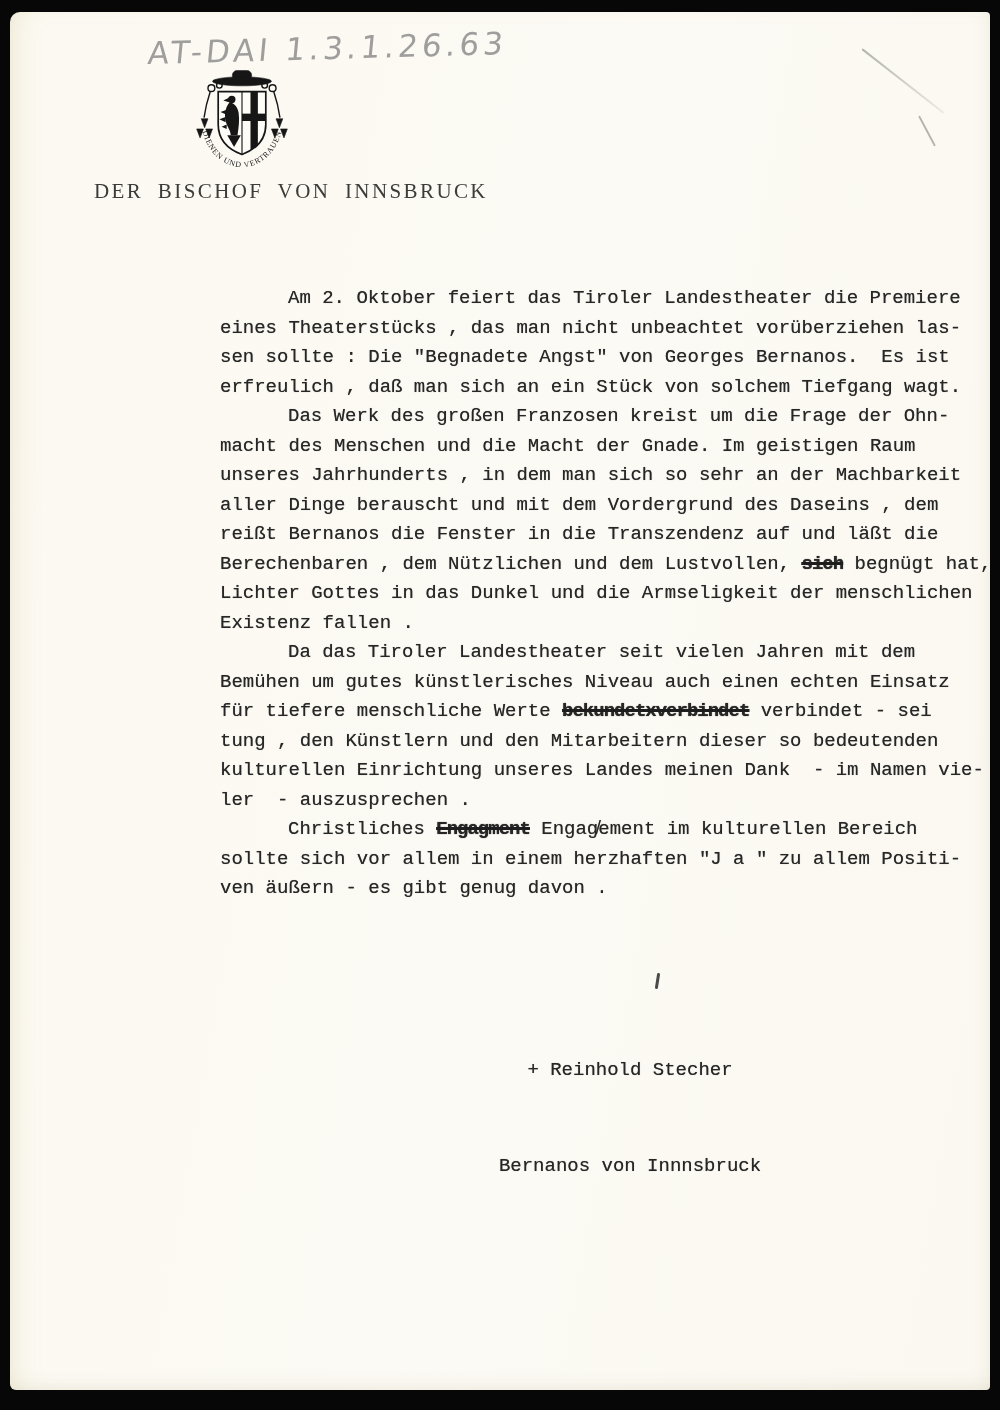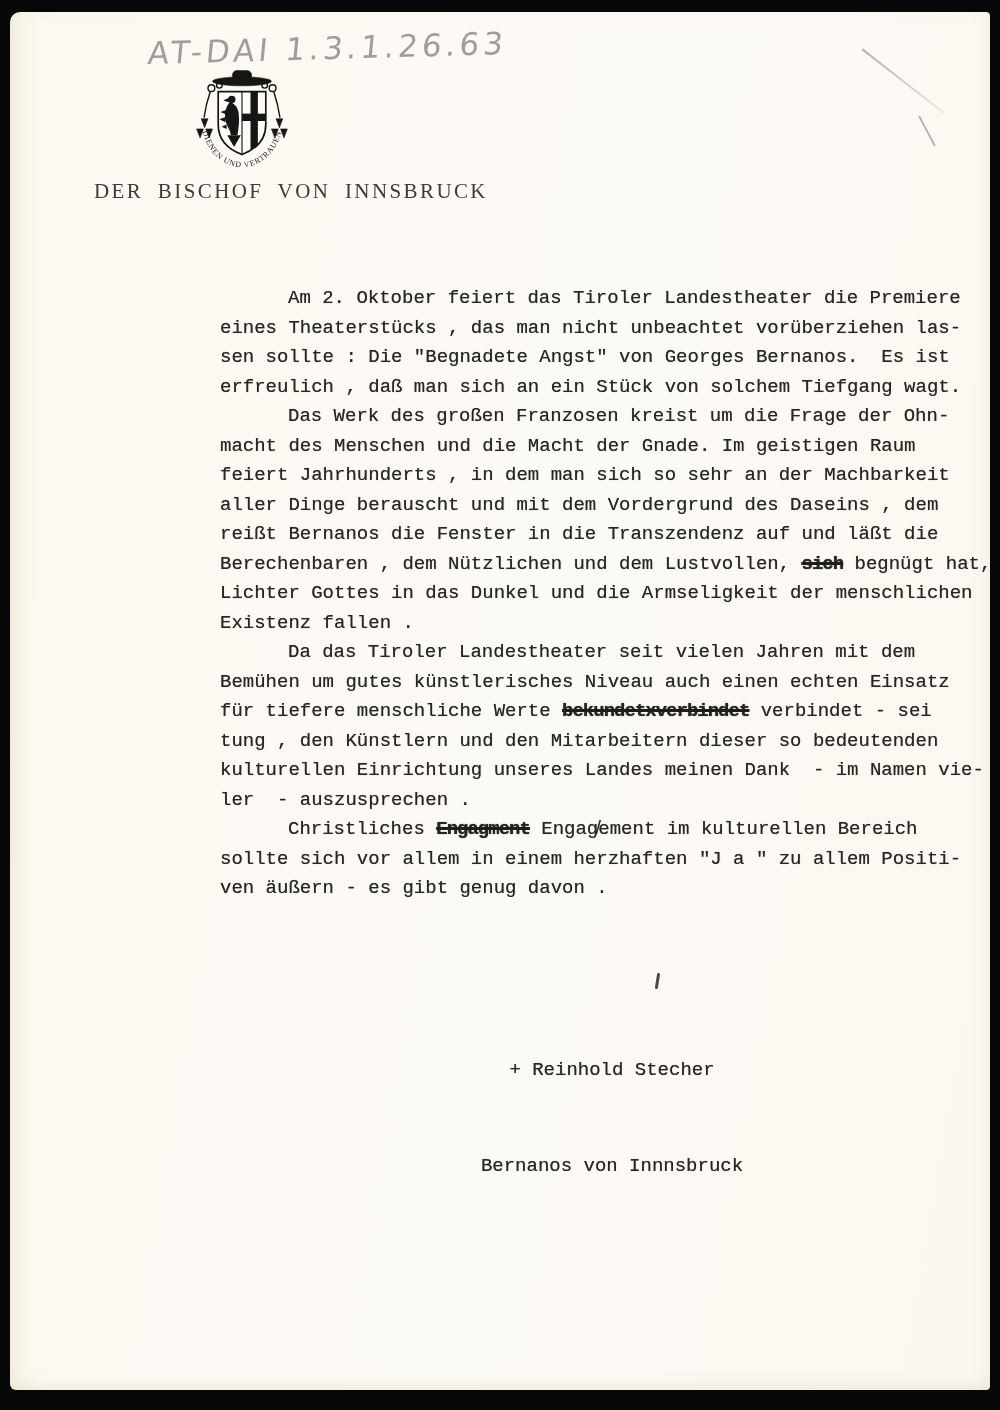--- a/index.html
+++ b/index.html
@@ -53,21 +53,21 @@
   .tline.indent{padding-left:68px;}
   .struck{
     font-weight:bold;
     text-decoration:line-through;
     text-decoration-thickness:3px;
     text-decoration-color:#1d1d1d;
     letter-spacing:-1px;
     text-shadow:0 0 1px rgba(0,0,0,.8);
   }
   .signature{
-    position:absolute;left:342px;top:978px;width:520px;
+    position:absolute;left:360px;top:978px;width:520px;
     font-family:"Liberation Mono","DejaVu Sans Mono",monospace;
     font-size:19px;line-height:32px;color:#262626;text-align:center;
     text-shadow:0 0 .7px rgba(20,20,20,.6);white-space:pre;
   }
   .pen-mark{
     position:absolute;left:646px;top:961px;width:3px;height:16px;
     background:#4a4a48;transform:rotate(9deg);border-radius:2px;
   }
 </style>
 </head>
@@ -134,21 +134,21 @@
 
   <div class="letterhead">DER BISCHOF VON INNSBRUCK</div>
 
   <div class="body-text">
       <div class="tline indent"><span>Am 2. Oktober feiert das Tiroler Landestheater die Premiere</span></div>
       <div class="tline"><span>eines Theaterstücks , das man nicht unbeachtet vorüberziehen las-</span></div>
       <div class="tline"><span>sen sollte : Die "Begnadete Angst" von Georges Bernanos.  Es ist</span></div>
       <div class="tline"><span>erfreulich , daß man sich an ein Stück von solchem Tiefgang wagt.</span></div>
       <div class="tline indent"><span>Das Werk des großen Franzosen kreist um die Frage der Ohn-</span></div>
       <div class="tline"><span>macht des Menschen und die Macht der Gnade. Im geistigen Raum</span></div>
-      <div class="tline"><span>feiert Jahrhunderts , in dem man sich so sehr an der Machbarkeit</span></div>
+      <div class="tline"><span>unseres Jahrhunderts , in dem man sich so sehr an der Machbarkeit</span></div>
       <div class="tline"><span>aller Dinge berauscht und mit dem Vordergrund des Daseins , dem</span></div>
       <div class="tline"><span>reißt Bernanos die Fenster in die Transzendenz auf und läßt die</span></div>
       <div class="tline"><span>Berechenbaren , dem Nützlichen und dem Lustvollen, </span><span class="struck">sich</span><span> begnügt hat,</span></div>
       <div class="tline"><span>Lichter Gottes in das Dunkel und die Armseligkeit der menschlichen</span></div>
       <div class="tline"><span>Existenz fallen .</span></div>
       <div class="tline indent"><span>Da das Tiroler Landestheater seit vielen Jahren mit dem</span></div>
       <div class="tline"><span>Bemühen um gutes künstlerisches Niveau auch einen echten Einsatz</span></div>
       <div class="tline"><span>für tiefere menschliche Werte </span><span class="struck">bekundetxverbindet</span><span> verbindet - sei</span></div>
       <div class="tline"><span>tung , den Künstlern und den Mitarbeitern dieser so bedeutenden</span></div>
       <div class="tline"><span>kulturellen Einrichtung unseres Landes meinen Dank  - im Namen vie-</span></div>

